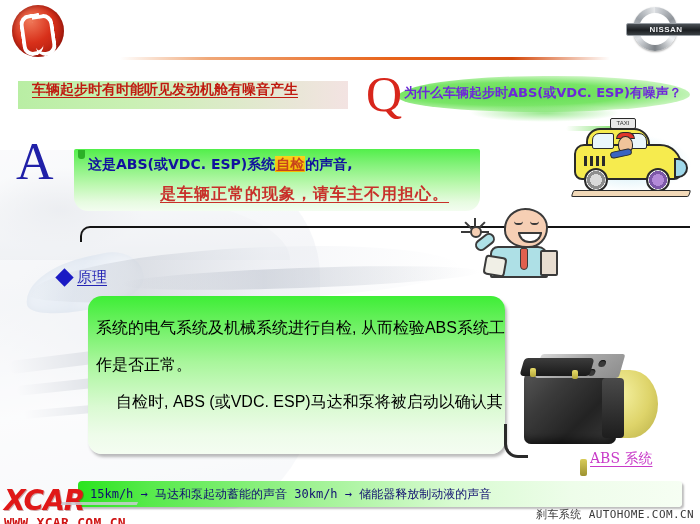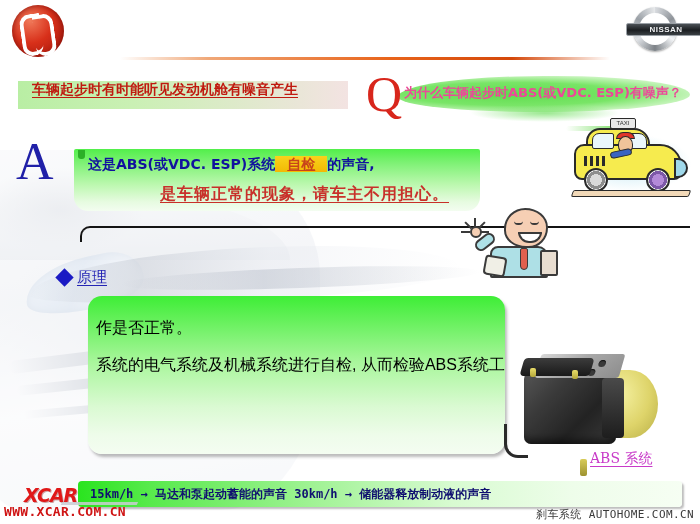--- a/index.html
+++ b/index.html
@@ -171,21 +171,21 @@
     position: absolute; left: 470px; top: 104px;
     width: 150px; height: 18px;
     background: radial-gradient(ellipse, rgba(120,225,105,.75), rgba(255,255,255,0) 70%);
     border-radius: 50%;
   }
   .q-right-text {
     position: absolute; left: 404px; top: 84px;
     width: 290px;
     font-family: "DejaVu Sans", sans-serif;
     font-size: 13px; font-weight: bold;
-    color: #ec4899;
+    color: #6d28d9;
     white-space: nowrap;
   }
 
   
   .a-mark {
     position: absolute; left: 16px; top: 136px;
     font-family: "Liberation Serif", serif;
     font-size: 52px; color: #2020a8;
     line-height: 1;
   }
@@ -205,21 +205,21 @@
     position: absolute; left: 88px; top: 156px;
     font-family: "DejaVu Sans", sans-serif;
     font-size: 14px; font-weight: bold;
     color: #11119e;
     white-space: nowrap;
   }
   .a-hl {
     color: #c8441a;
     background: linear-gradient(180deg, #f9d21a, #f2b905);
     text-decoration: underline;
-    padding: 0 12px;
+    padding: 0 1px;
   }
   .a-line2 {
     position: absolute; left: 160px; top: 184px;
     font-family: "DejaVu Serif", serif;
     font-size: 16px; font-weight: bold;
     color: #c8302a;
     text-decoration: underline;
     text-underline-offset: 3px;
     white-space: nowrap;
     letter-spacing: 1px;
@@ -269,36 +269,35 @@
     position: absolute; left: 78px; top: 481px;
     width: 604px; height: 26px;
     background: linear-gradient(90deg, #2ae41f 0%, #58ea4c 12%, #9ef292 38%, #d8fbd1 62%, #eefdea 82%, #f6fef3 100%);
     border-radius: 4px;
     box-shadow: 2px 2px 2px rgba(70,70,70,.35);
     display: flex; align-items: center;
   }
   .bottom-text {
     margin-left: 12px;
     font-family: "DejaVu Sans Mono", monospace;
-    font-size: 12px; font-weight: bold;
+    font-size: 12px; font-weight: normal;
     color: #101070;
     white-space: nowrap;
   }
 
   
   .xcar {
     position: absolute; left: 4px; top: 484px;
     width: 120px;
   }
   .xcar .word {
     font-family: "DejaVu Sans", sans-serif;
-    font-size: 19px; font-weight: bold; font-style: italic;
+    font-size: 28px; font-weight: bold; font-style: italic;
     color: #e01818; letter-spacing: -1px;
     text-shadow: 1px 1px 0 rgba(120,0,0,.35);
-    margin-left: 20px;
   }
   .xcar .url {
     font-family: "DejaVu Sans Mono", monospace;
     font-size: 13px; font-weight: bold;
     color: #cf1515; letter-spacing: .3px;
     margin-top: -2px;
   }
   .xcar-stroke {
     position: absolute; left: 60px; top: 502px;
     width: 76px; height: 9px;
@@ -556,22 +555,23 @@
   <div class="a-line2">是车辆正常的现象，请车主不用担心。</div>
   <div class="a-underbracket"></div>
 
   <div class="principle">
     <span class="diamond"></span>
     <span class="principle-label">原理</span>
   </div>
 
   <div class="body-box"></div>
   <div class="body-text">
+    <p>系统的电气系统及机械系统进行自检, 从而检验ABS系统工</p>
     <p>作是否正常。</p>
-    <p>系统的电气系统及机械系统进行自检, 从而检验ABS系统工</p>
+    <p class="indent">自检时, ABS (或VDC. ESP)马达和泵将被启动以确认其</p>
 
   </div>
 
   <div class="taxi">
     <div class="speedline"></div>
     <div class="shadowblob"></div>
     <div class="sign">TAXI</div>
     <div class="cabin"></div>
     <div class="carbody"></div>
     <div class="win1"></div>

